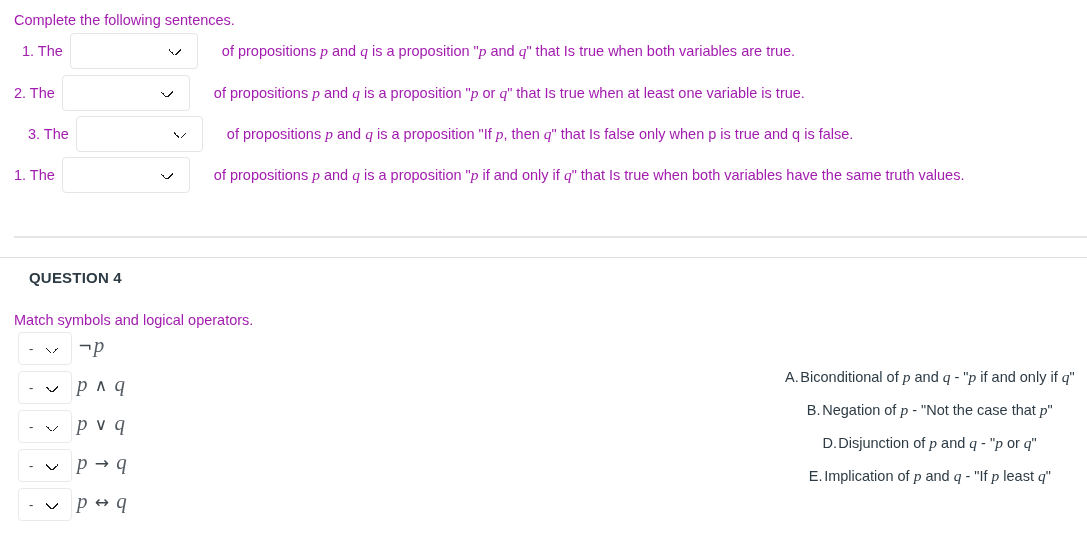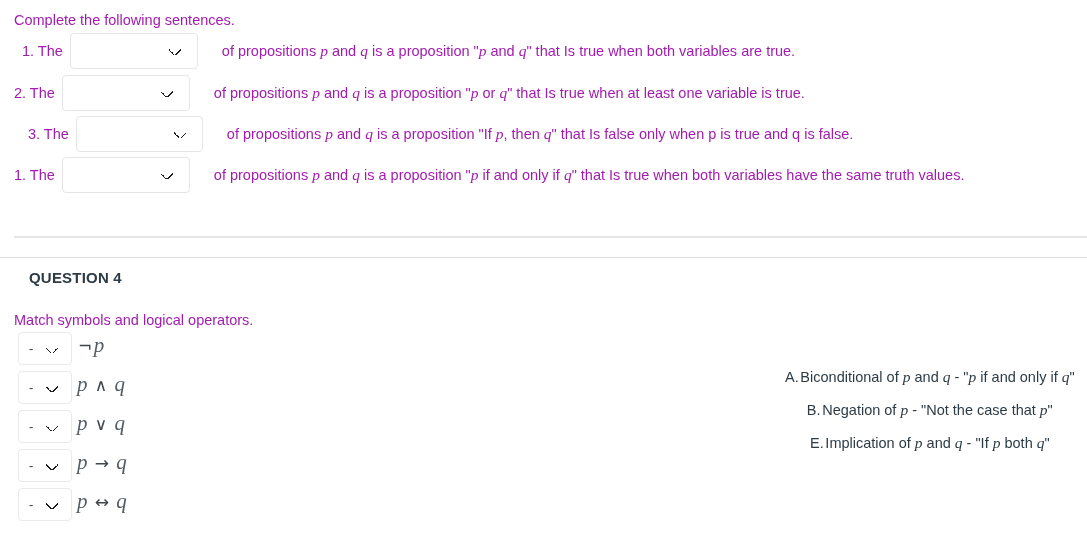--- a/index.html
+++ b/index.html
@@ -291,17 +291,18 @@
 
   </div>
 
   <div class="option-list">
 
     <div class="option-row"><span class="oletter">A.</span><span>Biconditional of </span><span class="var">p</span><span> and </span><span class="var">q</span><span> - "</span><span class="var">p</span><span> if and only if </span><span class="var">q</span><span>"</span></div>
 
     <div class="option-row"><span class="oletter">B.</span><span>Negation of </span><span class="var">p</span><span></span><span class="var"></span><span> - "Not the case that </span><span class="var">p</span><span></span><span class="var"></span><span>"</span></div>
 
 
-
-    <div class="option-row"><span class="oletter">E.</span><span>Implication of </span><span class="var">p</span><span> and </span><span class="var">q</span><span> - "If </span><span class="var">p</span><span> both </span><span class="var">q</span><span>"</span></div>
+    <div class="option-row"><span class="oletter">D.</span><span>Disjunction of </span><span class="var">p</span><span> and </span><span class="var">q</span><span> - "</span><span class="var">p</span><span> or </span><span class="var">q</span><span>"</span></div>
+
+    <div class="option-row"><span class="oletter">E.</span><span>Implication of </span><span class="var">p</span><span> and </span><span class="var">q</span><span> - "If </span><span class="var">p</span><span> least </span><span class="var">q</span><span>"</span></div>
 
   </div>
 </div>
 
 </body></html>

